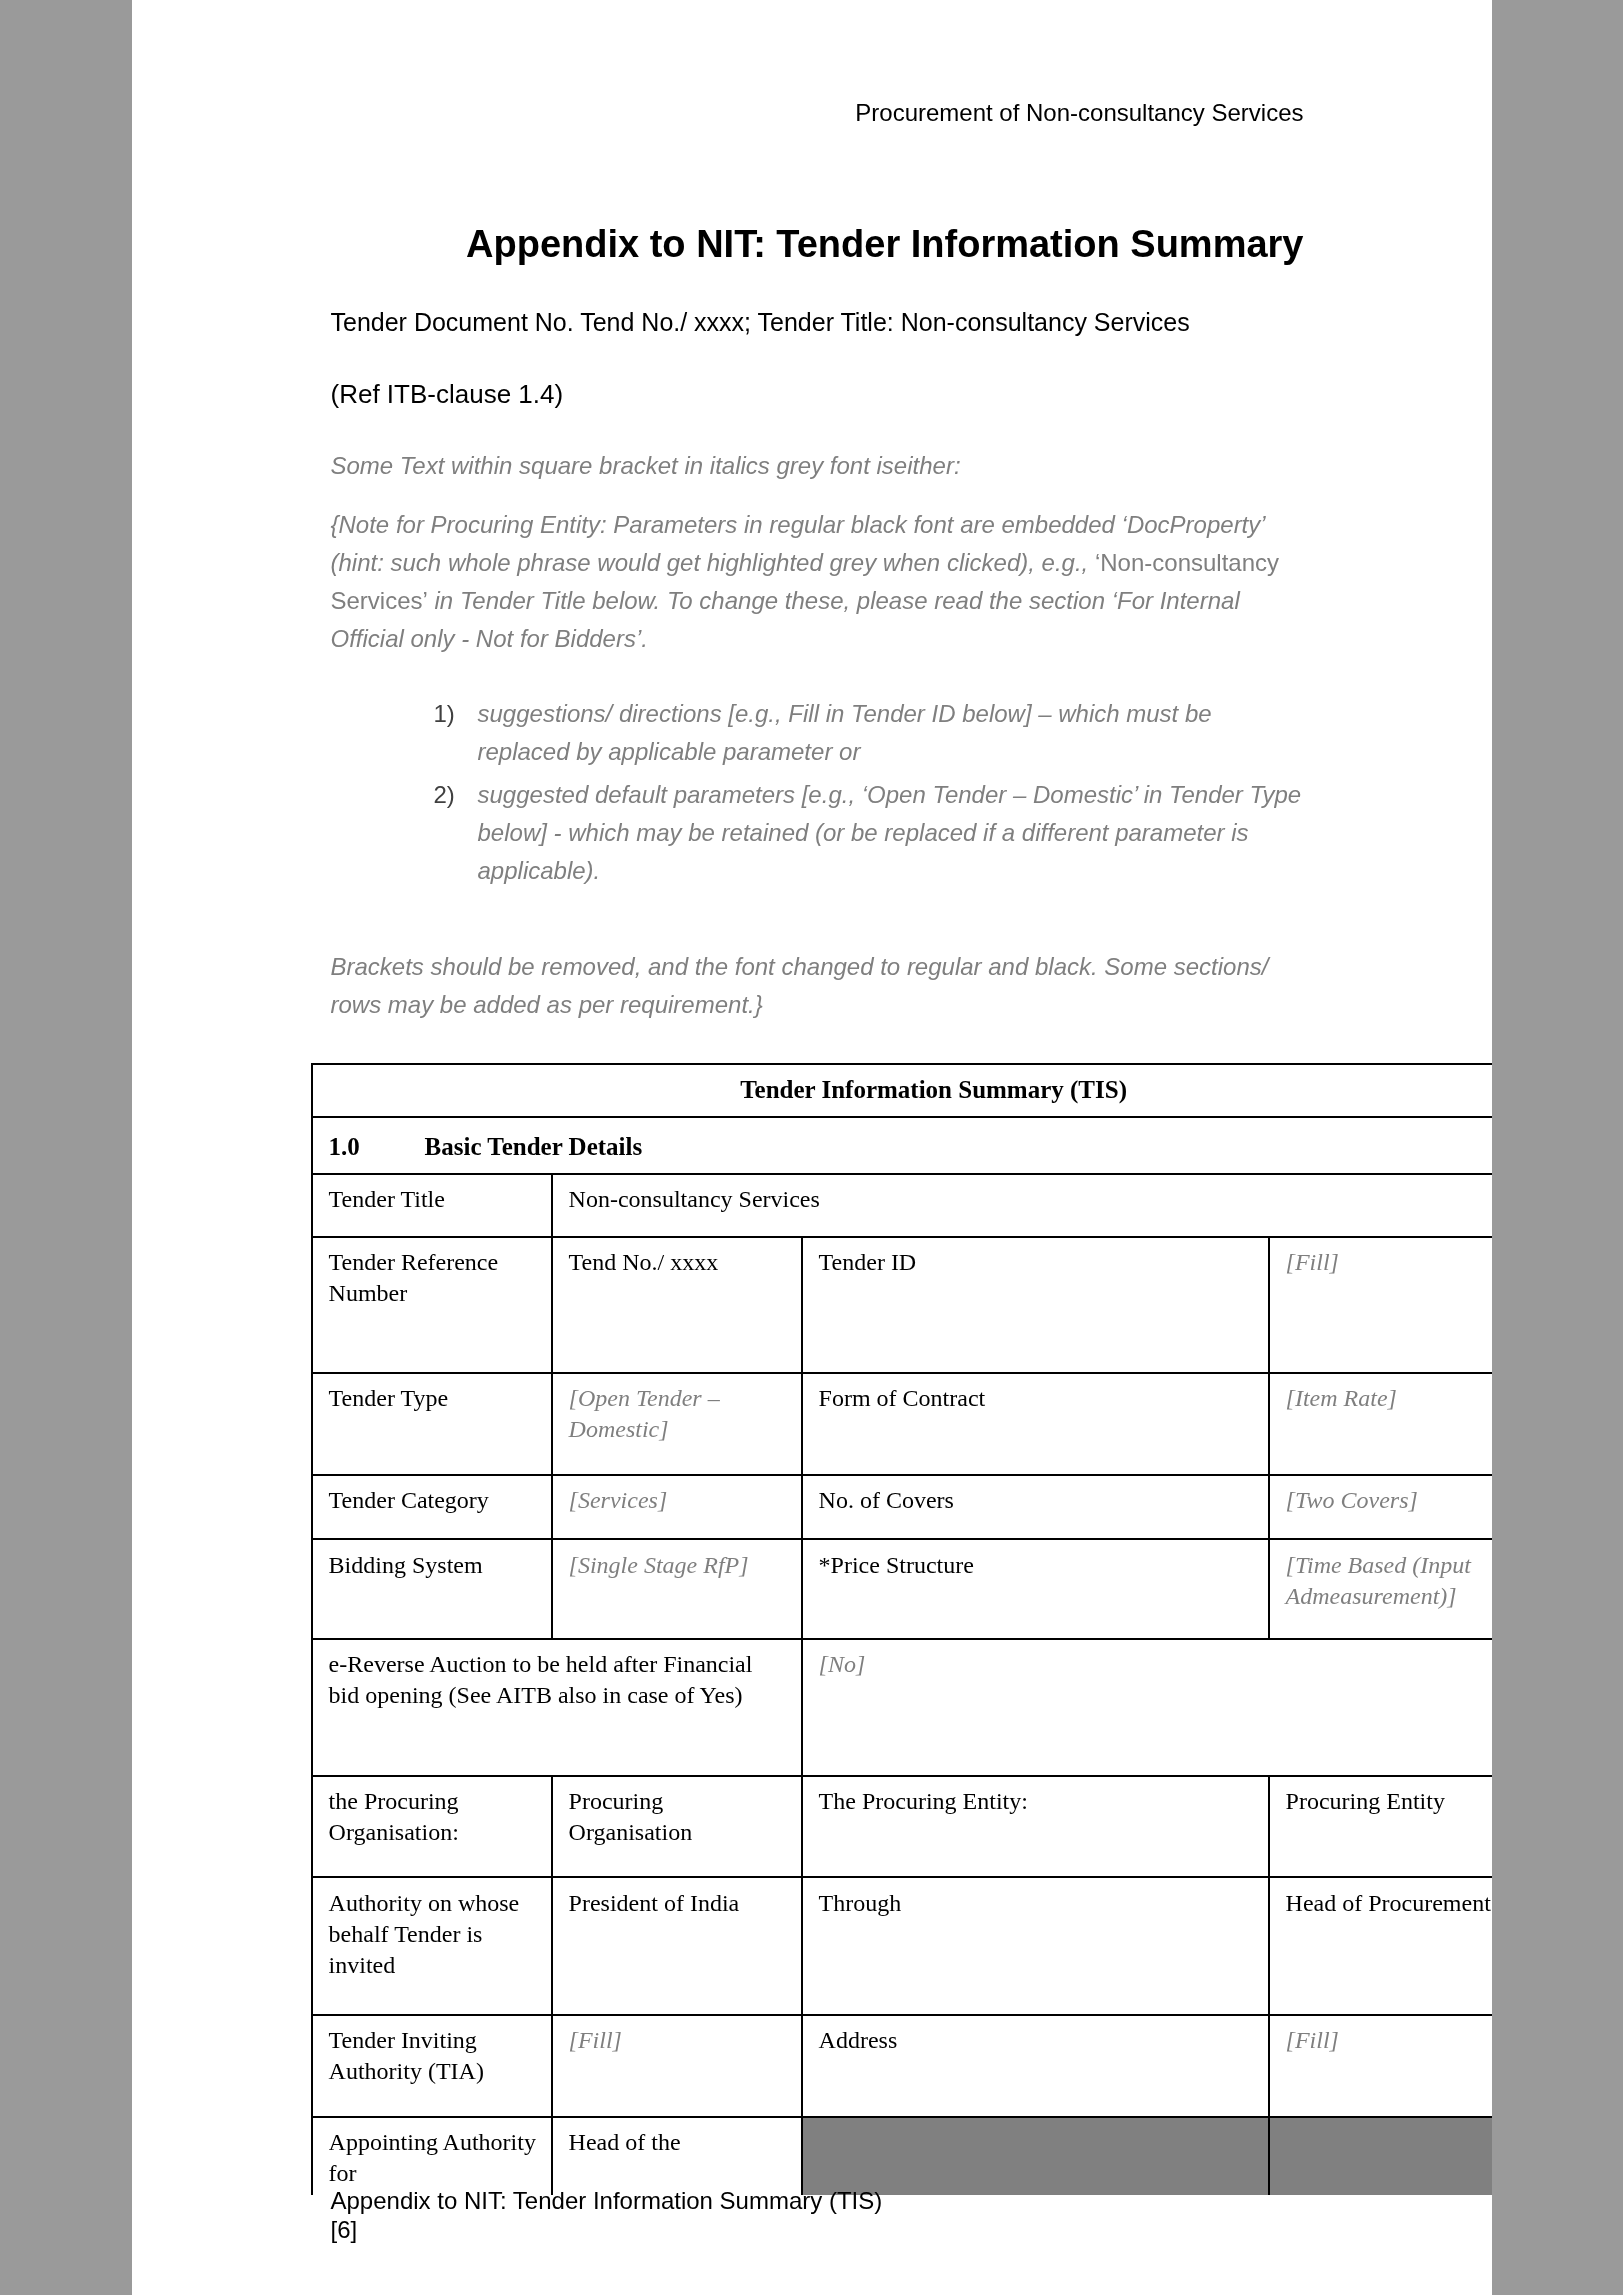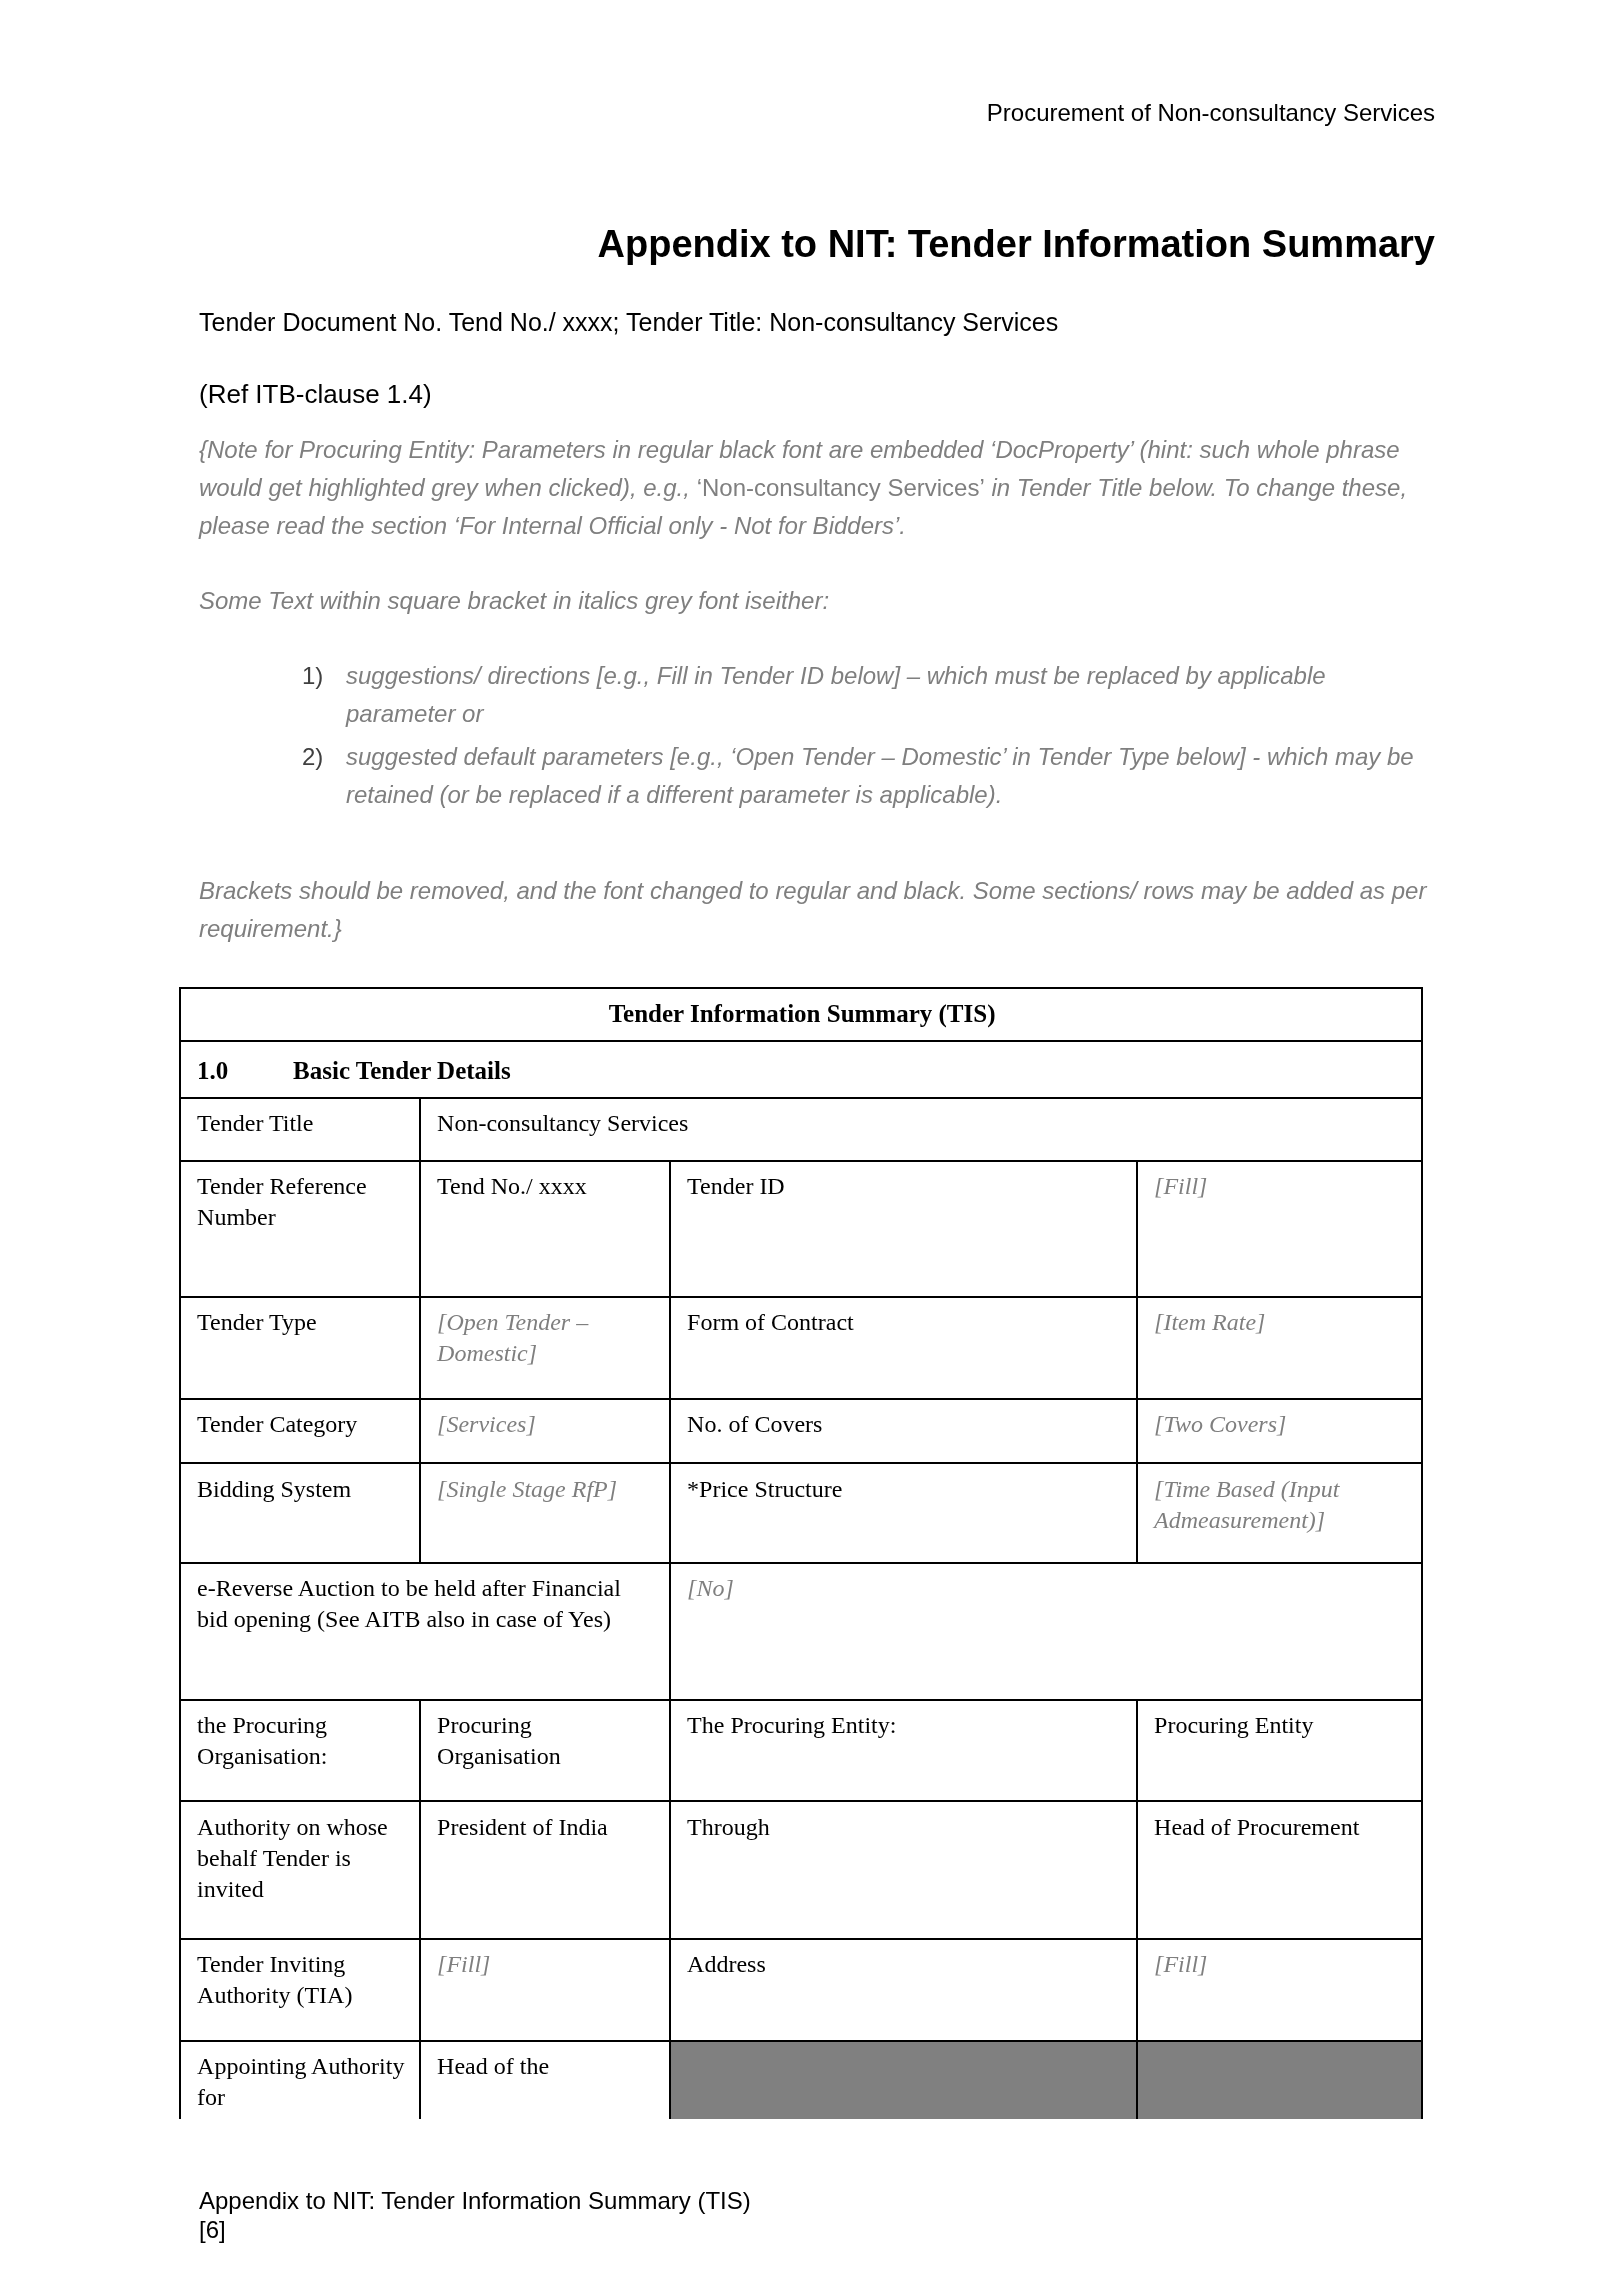--- a/index.html
+++ b/index.html
@@ -2,21 +2,21 @@
 <html style="font-size:10.5px"><head>
 <meta charset="utf-8">
 <style>
   html, body {
     margin: 0;
     padding: 0;
     background: #9a9a9a;
   }
   .page {
     position: relative;
-    width: 1623px;
+    width: 1360px;
     height: 2295px;
     background: #ffffff;
     font-family: "Liberation Sans", sans-serif;
     color: #000000;
     overflow: hidden;
     margin: 0 auto;
   }
   .content {
     padding: 98px 188px 0 199px;
   }
@@ -141,23 +141,23 @@
   <div class="content">
 
     <div class="running-header">Procurement of Non-consultancy Services</div>
 
     <h1 class="doc-title">Appendix to NIT: Tender Information Summary</h1>
 
     <p class="subtitle">Tender Document No. Tend No./ xxxx; Tender Title: Non-consultancy Services</p>
 
     <p class="ref">(Ref ITB-clause 1.4)</p>
 
+    <p class="note spaced">Some Text within square bracket in italics grey font iseither:</p>
+
     <p class="note"><span>{Note for Procuring Entity: Parameters in regular black font are embedded ‘DocProperty’ (hint: such whole phrase would get highlighted grey when clicked), e.g., </span><span class="upright">‘Non-consultancy Services’</span><span> in Tender Title below. To change these, please read the section ‘For Internal Official only - Not for Bidders’.</span></p>
-
-    <p class="note spaced">Some Text within square bracket in italics grey font iseither:</p>
 
     <div class="note-list">
       <div class="list-item">
         <span class="num">1)</span>
         <span class="li-text">suggestions/ directions [e.g., Fill in Tender ID below] – which must be replaced by applicable parameter or</span>
       </div>
       <div class="list-item">
         <span class="num">2)</span>
         <span class="li-text">suggested default parameters [e.g., ‘Open Tender – Domestic’ in Tender Type below] - which may be retained (or be replaced if a different parameter is applicable).</span>
       </div>

